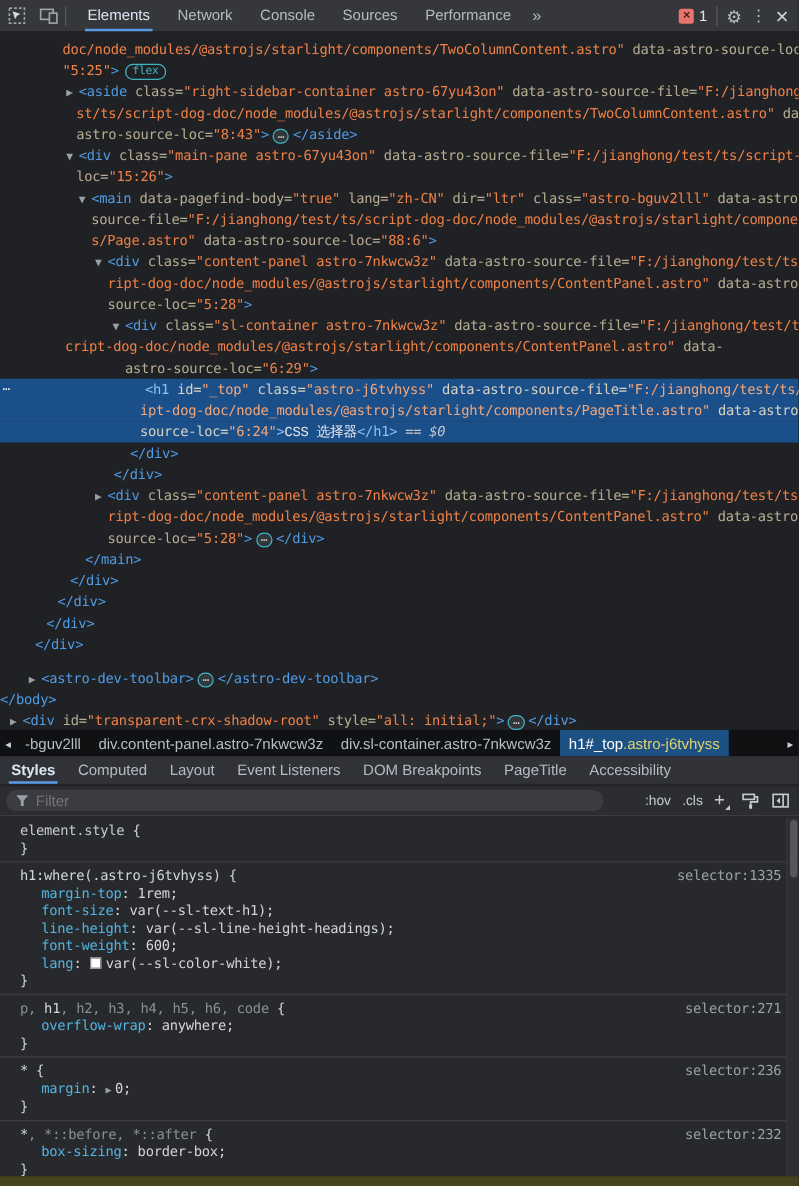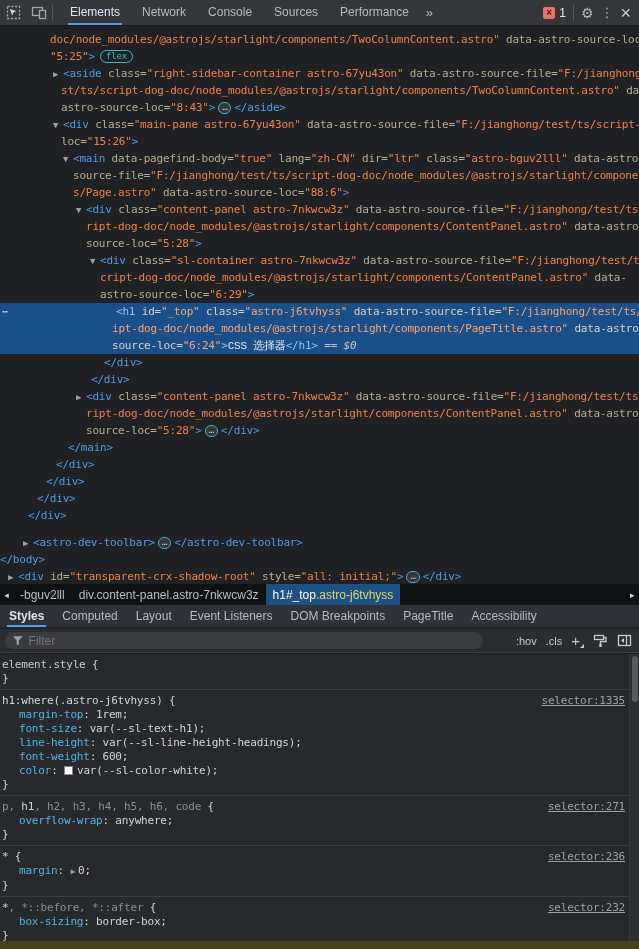--- a/index.html
+++ b/index.html
@@ -68,27 +68,27 @@
                       font-family:"Liberation Sans",sans-serif; }
   .sf-right { margin-left:auto; display:flex; align-items:center; gap:9px; padding-right:7px; }
   .sf-toggle { color:#c7cbd0; font-size:11px; }
   .sf-plus { color:#c7cbd0; font-size:15px; line-height:12px; position:relative; padding-right:4px; }
   .sf-plus::after { content:""; position:absolute; right:0; bottom:-1px; border-left:4px solid transparent;
                     border-bottom:4px solid #c7cbd0; }
 
   
   .spane { position:absolute; top:654px; left:0; right:0; bottom:8px; background:#28292c; overflow:hidden;
            font-family:"DejaVu Sans Mono","Liberation Mono",monospace; font-size:11px; letter-spacing:-0.2px; }
-  .sec { border-bottom:1px solid #3d3e42; padding:4px 14px 3px 2px; line-height:14px; }
+  .sec { border-bottom:1px solid #3d3e42; padding:4px 14px 3px 16px; line-height:14px; }
   .shead { display:flex; }
   .sel-m { color:#d3d6da; }
   .sel-d { color:#8a8f94; }
   .sel-es { color:#c6c9cd; }
   .sbrace { color:#cfd2d6; }
-  .slink { color:#9aa0a6; text-decoration:underline; margin-left:auto; white-space:nowrap;text-align:right; }
+  .slink { color:#9aa0a6; margin-left:auto; white-space:nowrap;text-align:right; }
   .decl { padding-left:17px; }
   .dname { color:#52b4e0; }
   .dval, .dpunct { color:#d2d4d7; }
   .swatch { display:inline-block; width:9px; height:9px; border:1px solid #85898e; vertical-align:-1px; margin-right:4px; }
   .dexp { color:#9aa0a6; font-size:8px; margin-right:3px; }
   .spane-scroll { position:absolute; top:654px; right:0; width:10px; bottom:8px; background:#2e2f32;
                   border-left:1px solid #38393d; }
   .spane-thumb { position:absolute; top:2px; left:2px; width:6px; height:46px; border-radius:3px; background:#56585c; }
 
   .footer-strip { position:absolute; left:0; right:0; bottom:0; height:8px; background:#44431e; }
@@ -138,21 +138,21 @@
     <div class="trow" style="padding-left: 61px;"><span class="c-at">astro-source-loc=</span><span class="c-vl">"8:43"</span><span class="c-tg">&gt;</span><span class="pill-dots">…</span><span class="c-tg">&lt;/aside&gt;</span></div>
     <div class="trow" style="padding-left: 53px;"><span class="c-ar">▼</span><span class="c-tg">&lt;div</span><span class="c-at"> class=</span><span class="c-vl">"main-pane astro-67yu43on"</span><span class="c-at"> data-astro-source-file=</span><span class="c-vl">"F:/jianghong/test/ts/script-dog</span></div>
     <div class="trow" style="padding-left: 61px;"><span class="c-at">loc=</span><span class="c-vl">"15:26"</span><span class="c-tg">&gt;</span></div>
     <div class="trow" style="padding-left: 63px;"><span class="c-ar">▼</span><span class="c-tg">&lt;main</span><span class="c-at"> data-pagefind-body=</span><span class="c-vl">"true"</span><span class="c-at"> lang=</span><span class="c-vl">"zh-CN"</span><span class="c-at"> dir=</span><span class="c-vl">"ltr"</span><span class="c-at"> class=</span><span class="c-vl">"astro-bguv2lll"</span><span class="c-at"> data-astro-</span></div>
     <div class="trow" style="padding-left: 73px;"><span class="c-at">source-file=</span><span class="c-vl">"F:/jianghong/test/ts/script-dog-doc/node_modules/@astrojs/starlight/component</span></div>
     <div class="trow" style="padding-left: 73px;"><span class="c-vl">s/Page.astro"</span><span class="c-at"> data-astro-source-loc=</span><span class="c-vl">"88:6"</span><span class="c-tg">&gt;</span></div>
     <div class="trow" style="padding-left: 76px;"><span class="c-ar">▼</span><span class="c-tg">&lt;div</span><span class="c-at"> class=</span><span class="c-vl">"content-panel astro-7nkwcw3z"</span><span class="c-at"> data-astro-source-file=</span><span class="c-vl">"F:/jianghong/test/ts/sc</span></div>
     <div class="trow" style="padding-left: 86px;"><span class="c-vl">ript-dog-doc/node_modules/@astrojs/starlight/components/ContentPanel.astro"</span><span class="c-at"> data-astro-</span></div>
     <div class="trow" style="padding-left: 86px;"><span class="c-at">source-loc=</span><span class="c-vl">"5:28"</span><span class="c-tg">&gt;</span></div>
     <div class="trow" style="padding-left: 90px;"><span class="c-ar">▼</span><span class="c-tg">&lt;div</span><span class="c-at"> class=</span><span class="c-vl">"sl-container astro-7nkwcw3z"</span><span class="c-at"> data-astro-source-file=</span><span class="c-vl">"F:/jianghong/test/ts/s</span></div>
-    <div class="trow" style="padding-left: 100px;"><span class="c-vl">cript-dog-doc/node_modules/@astrojs/starlight/components/ContentPanel.astro"</span><span class="c-at"> data-</span></div>
+    <div class="trow" style="padding-left: 52px;"><span class="c-vl">cript-dog-doc/node_modules/@astrojs/starlight/components/ContentPanel.astro"</span><span class="c-at"> data-</span></div>
     <div class="trow" style="padding-left: 100px;"><span class="c-at">astro-source-loc=</span><span class="c-vl">"6:29"</span><span class="c-tg">&gt;</span></div>
     <div class="trow sel" style="padding-left: 116px;"><span class="gutdots">⋯</span><span class="c-tg">&lt;h1</span><span class="c-at"> id=</span><span class="c-vl">"_top"</span><span class="c-at"> class=</span><span class="c-vl">"astro-j6tvhyss"</span><span class="c-at"> data-astro-source-file=</span><span class="c-vl">"F:/jianghong/test/ts/scr</span></div>
     <div class="trow sel" style="padding-left: 112px;"><span class="c-vl">ipt-dog-doc/node_modules/@astrojs/starlight/components/PageTitle.astro"</span><span class="c-at"> data-astro-</span></div>
     <div class="trow sel" style="padding-left: 112px;"><span class="c-at">source-loc=</span><span class="c-vl">"6:24"</span><span class="c-tg">&gt;</span><span class="c-tx">CSS 选择器</span><span class="c-tg">&lt;/h1&gt;</span><span class="c-mk"> == $0</span></div>
     <div class="trow" style="padding-left: 104px;"><span class="c-tg">&lt;/div&gt;</span></div>
     <div class="trow" style="padding-left: 91px;"><span class="c-tg">&lt;/div&gt;</span></div>
     <div class="trow" style="padding-left: 76px;"><span class="c-ar">▶</span><span class="c-tg">&lt;div</span><span class="c-at"> class=</span><span class="c-vl">"content-panel astro-7nkwcw3z"</span><span class="c-at"> data-astro-source-file=</span><span class="c-vl">"F:/jianghong/test/ts/sc</span></div>
     <div class="trow" style="padding-left: 86px;"><span class="c-vl">ript-dog-doc/node_modules/@astrojs/starlight/components/ContentPanel.astro"</span><span class="c-at"> data-astro-</span></div>
     <div class="trow" style="padding-left: 86px;"><span class="c-at">source-loc=</span><span class="c-vl">"5:28"</span><span class="c-tg">&gt;</span><span class="pill-dots">…</span><span class="c-tg">&lt;/div&gt;</span></div>
     <div class="trow" style="padding-left: 68px;"><span class="c-tg">&lt;/main&gt;</span></div>
@@ -162,20 +162,21 @@
     <div class="trow" style="padding-left: 28px;"><span class="c-tg">&lt;/div&gt;</span></div>
     <div class="trow" style="padding-left: 23px; margin-top: 10px;"><span class="c-ar">▶</span><span class="c-tg">&lt;astro-dev-toolbar&gt;</span><span class="pill-dots">…</span><span class="c-tg">&lt;/astro-dev-toolbar&gt;</span></div>
     <div class="trow" style=""><span class="c-tg">&lt;/body&gt;</span></div>
     <div class="trow" style="padding-left: 8px;"><span class="c-ar">▶</span><span class="c-tg">&lt;div</span><span class="c-at"> id=</span><span class="c-vl">"transparent-crx-shadow-root"</span><span class="c-at"> style=</span><span class="c-vl">"all: initial;"</span><span class="c-tg">&gt;</span><span class="pill-dots">…</span><span class="c-tg">&lt;/div&gt;</span></div>
   </div>
 
 <div class="crumbs">
   <div class="crumb-scroll">◂</div>
   <div class="crumb">-bguv2lll</div>
   <div class="crumb">div.content-panel.astro-7nkwcw3z</div>
+  <div class="crumb">div.sl-container.astro-7nkwcw3z</div>
   <div class="crumb sel">
     <span>h1#_top</span>
       <span class="crumb-cls">.astro-j6tvhyss</span>
   </div>
   <div class="crumb-scroll-right">▸</div>
 </div>
 
 <div class="stabs">
   <div class="stab sel">Styles</div>
   <div class="stab">Computed</div>
@@ -219,21 +220,21 @@
     </div>
     <div class="sec">
       <div class="shead">
         <span><span class="sel-m">h1:where(.astro-j6tvhyss)</span><span class="sbrace"> {</span></span>
         <span class="slink">selector:1335</span>
       </div>
       <div class="decl"><span class="dname">margin-top</span><span class="dpunct">: </span><span class="dval">1rem</span><span class="dpunct">;</span></div>
       <div class="decl"><span class="dname">font-size</span><span class="dpunct">: </span><span class="dval">var(--sl-text-h1)</span><span class="dpunct">;</span></div>
       <div class="decl"><span class="dname">line-height</span><span class="dpunct">: </span><span class="dval">var(--sl-line-height-headings)</span><span class="dpunct">;</span></div>
       <div class="decl"><span class="dname">font-weight</span><span class="dpunct">: </span><span class="dval">600</span><span class="dpunct">;</span></div>
-      <div class="decl"><span class="dname">color</span><span class="dpunct">: </span><span class="swatch" style="background: rgb(255, 255, 255);"></span><span class="dval">var(--sl-color-white)</span><span class="dpunct">;</span></div>
+      <div class="decl"><span class="dname">lang</span><span class="dpunct">: </span><span class="swatch" style="background: rgb(255, 255, 255);"></span><span class="dval">var(--sl-color-white)</span><span class="dpunct">;</span></div>
       <div class="sbrace">}</div>
     </div>
     <div class="sec">
       <div class="shead">
         <span><span class="sel-d">p, </span><span class="sel-m">h1</span><span class="sel-d">, h2, h3, h4, h5, h6, code</span><span class="sbrace"> {</span></span>
         <span class="slink">selector:271</span>
       </div>
       <div class="decl"><span class="dname">overflow-wrap</span><span class="dpunct">: </span><span class="dval">anywhere</span><span class="dpunct">;</span></div>
       <div class="sbrace">}</div>
     </div>

